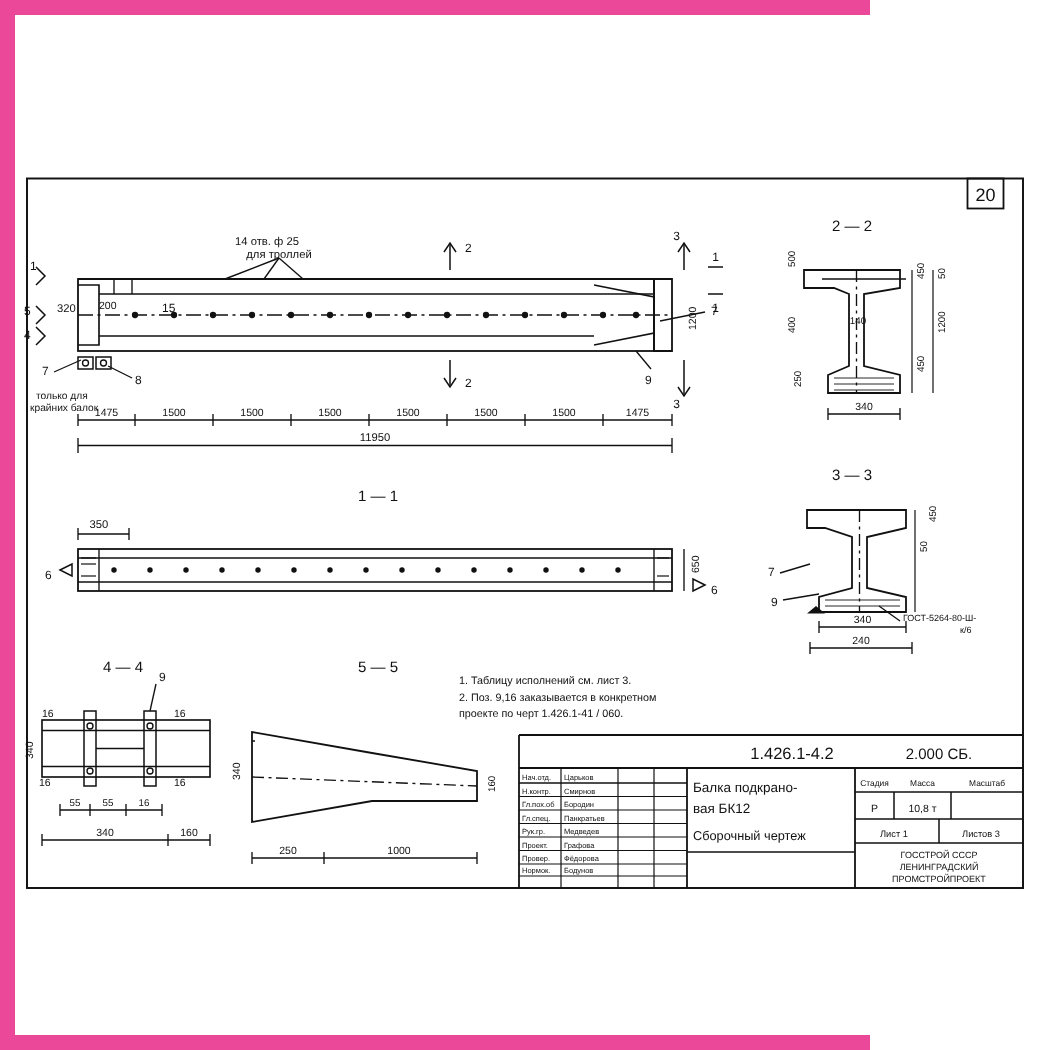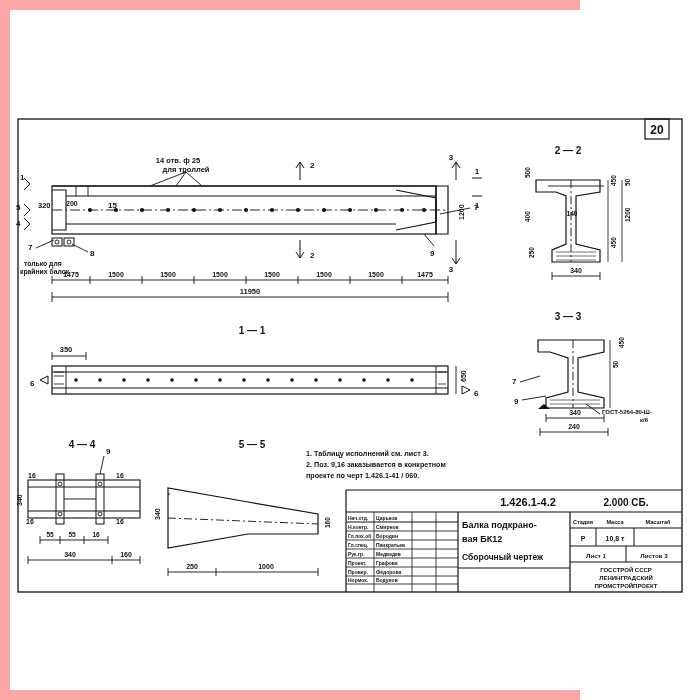--- a/index.html
+++ b/index.html
@@ -1,17 +1,17 @@
 <!DOCTYPE html>
 <html><head>
 <meta charset="utf-8">
 <style>
   html,body{margin:0;padding:0;background:#fff;}
   body{width:700px;height:700px;overflow:hidden;font-family:"Liberation Sans",sans-serif;}
-  #sheet{position:relative;width:580px;height:700px;background:#fca5a5;font-weight:bold;}
+  #sheet{position:relative;width:580px;height:700px;background:#ec4899;}
   .svgwrap{position:absolute;inset:0;}
   svg{display:block;}
   text{font-family:"Liberation Sans",sans-serif;fill:#111;}
   .ln{stroke:#111;fill:none;}
 </style>
 </head>
 <body>
 
 <div id="sheet">
   <div class="svgwrap">

